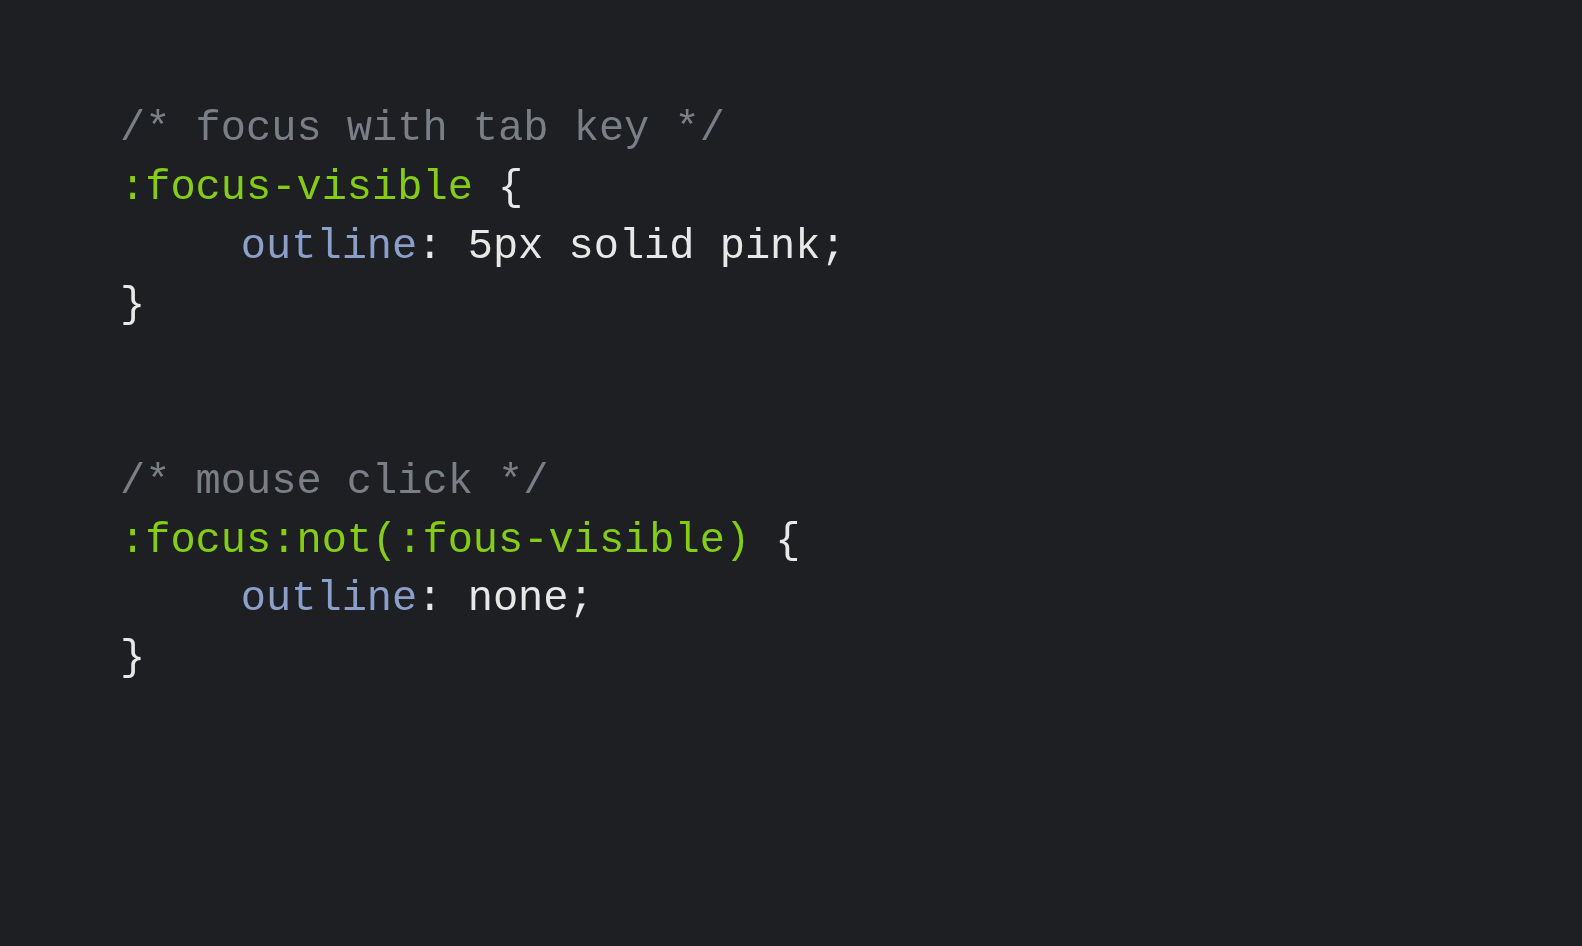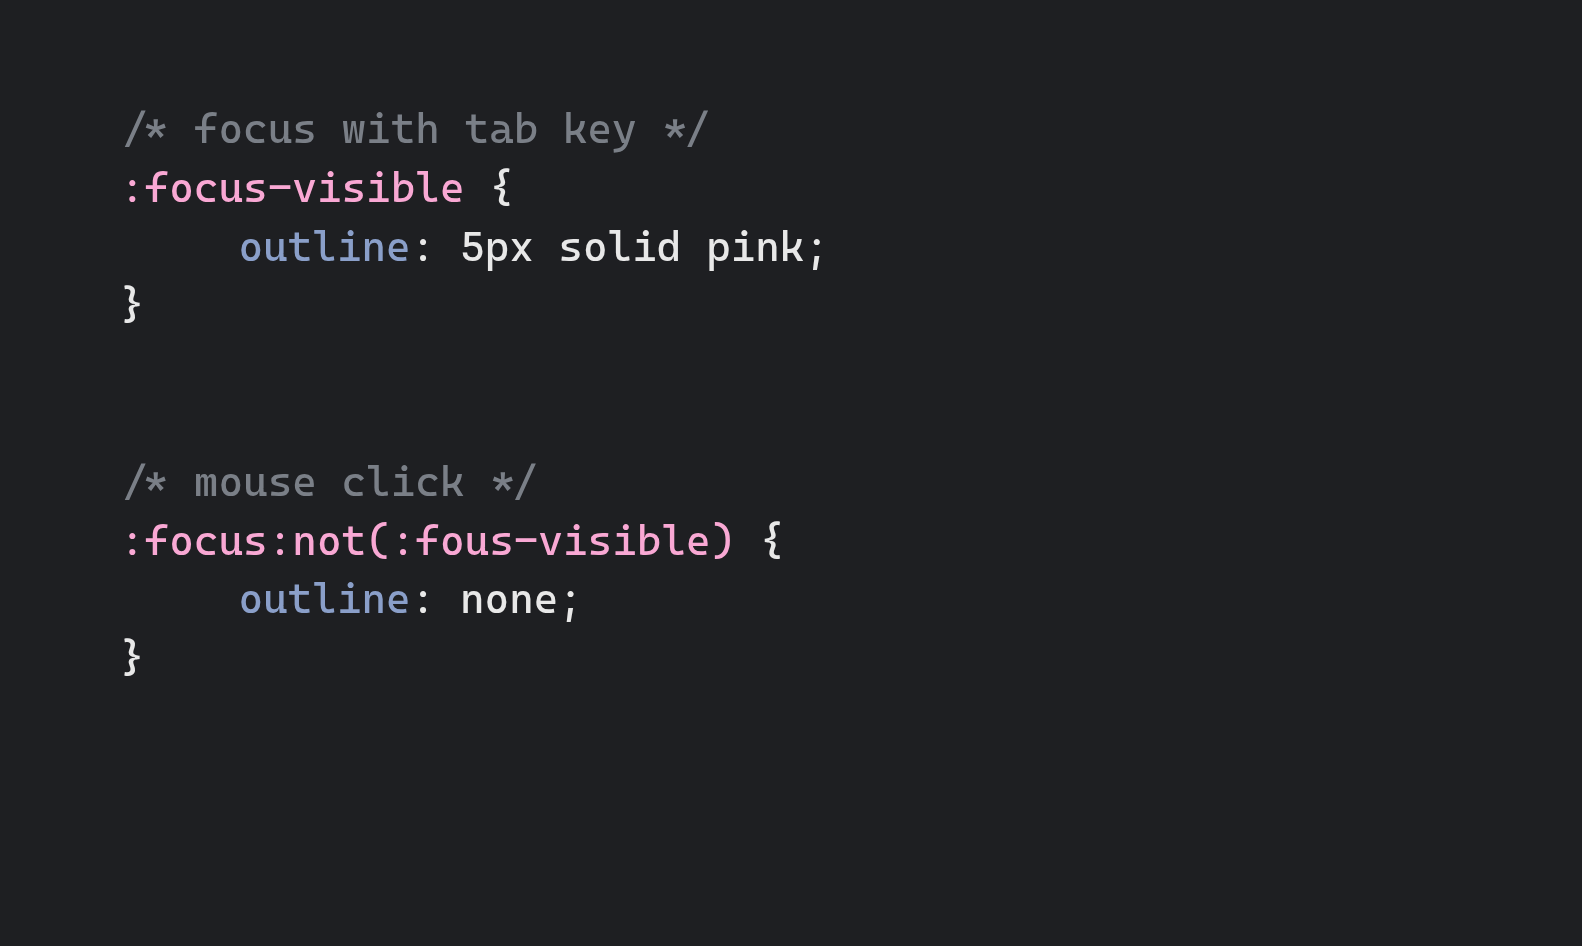--- a/index.html
+++ b/index.html
@@ -1,18 +1,19 @@
 <!DOCTYPE html>
 <html><head>
   <meta charset="utf-8">
   <style>
     * {
       margin: 0;
       padding: 0;
       box-sizing: border-box;
+      font-family: Liberation Mono, monospace;
     }
     body {
       background-color: #1e1f22;
       font-family: 'SF Mono', Monaco, 'Cascadia Code', 'Roboto Mono', Consolas, 'Courier New', monospace;
       font-size: 42px;
       line-height: 1.4;
       color: #d4d4d4;
       padding: 100px 120px;
       min-height: 946px;
       width: 1582px;
@@ -22,21 +23,21 @@
       white-space: pre;
     }
     .line {
       display: block;
     }
     .tok-comment {
       color: #7a7f87;
       font-style: normal;
     }
     .tok-selector {
-      color: #f9a8d4;
+      color: #84cc16;
       margin-top: 40px;
     }
     .tok-punct {
       color: #e8e8e8;
     }
     .tok-property {
       color: #8a9fc9;
       margin-left: 20px;
     }
     .tok-value {

